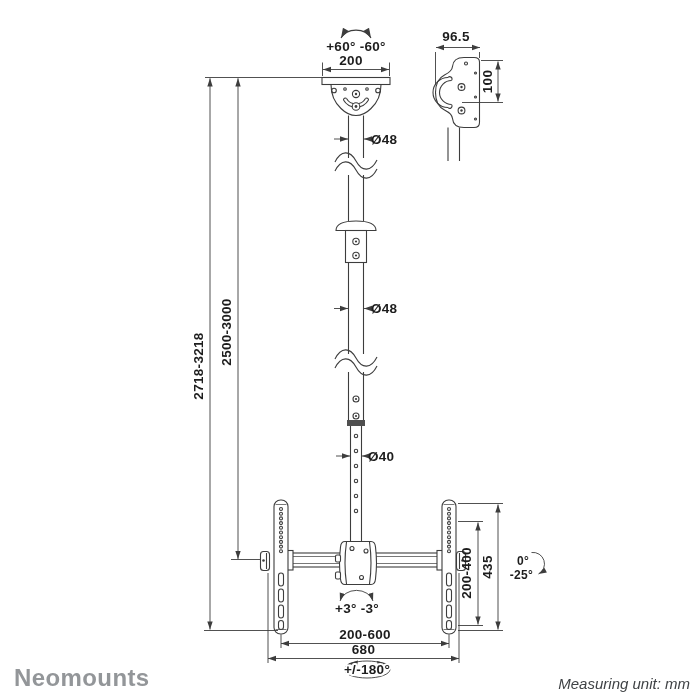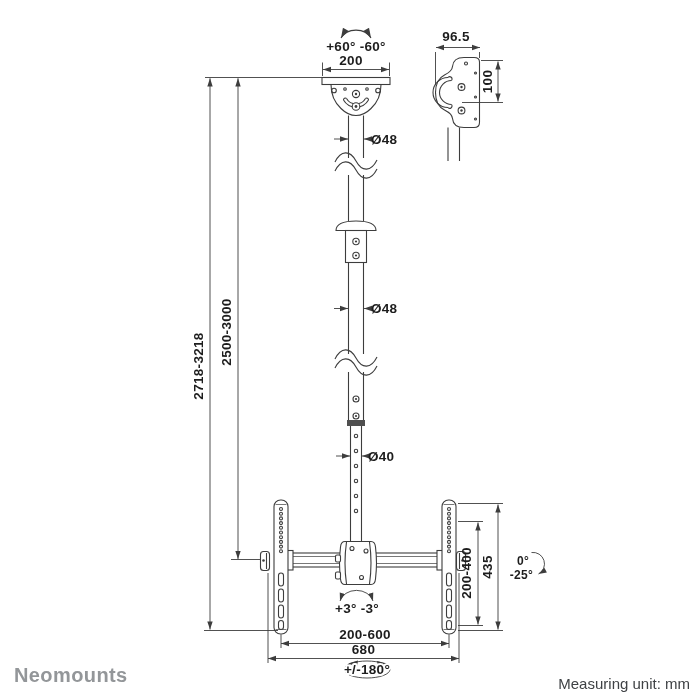--- a/index.html
+++ b/index.html
@@ -7,23 +7,23 @@
          font-family:"Liberation Sans",sans-serif;}
   svg{position:absolute;left:0;top:0;}
   svg text{font-family:"Liberation Sans",sans-serif;font-weight:700;fill:#1d1d1d;letter-spacing:.3px;}
   .dim{font-size:13.5px;}
   .dimsm{font-size:12px;}
   .halo{paint-order:stroke;stroke:#ffffff;stroke-width:4px;stroke-linejoin:round;}
   .ln{stroke:#3d3d3d;stroke-width:1.1;fill:none;}
   .lnf{stroke:#3d3d3d;stroke-width:1.1;fill:#ffffff;}
   .dl{stroke:#3d3d3d;stroke-width:0.9;fill:none;}
   .thin{stroke:#3d3d3d;stroke-width:0.7;fill:none;}
-  .brand{position:absolute;left:14px;top:664px;font-size:20px;font-weight:600;
+  .brand{position:absolute;left:14px;top:664px;font-size:24px;font-weight:600;
          color:#939699;letter-spacing:.4px;}
-  .munit{position:absolute;right:10px;top:675px;font-size:15px;font-weight:400;color:#3f4245;}
+  .munit{position:absolute;right:10px;top:675px;font-size:15px;font-weight:400;color:#3f4245;font-style:italic;}
 </style>
 </head>
 <body>
 
 <div class="stage">
 <svg width="700" height="700" viewBox="0 0 700 700">
   <defs>
     <marker id="arw" viewBox="0 0 10 8" refX="9.4" refY="4" markerWidth="10" markerHeight="8" orient="auto-start-reverse">
       <path d="M0.4,1 L9.4,4 L0.4,7 Z" fill="#3d3d3d"></path>
     </marker>

